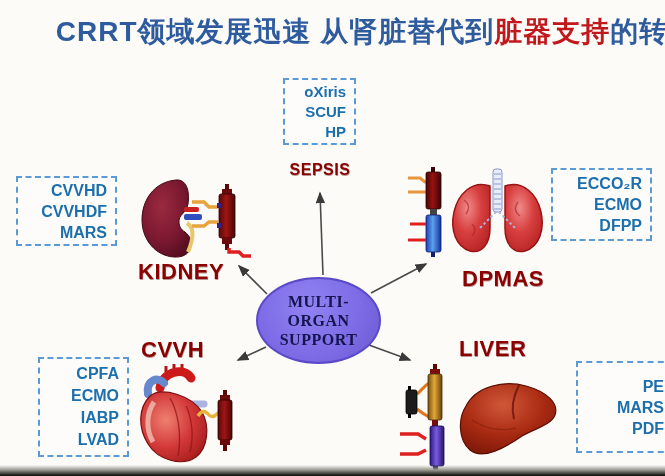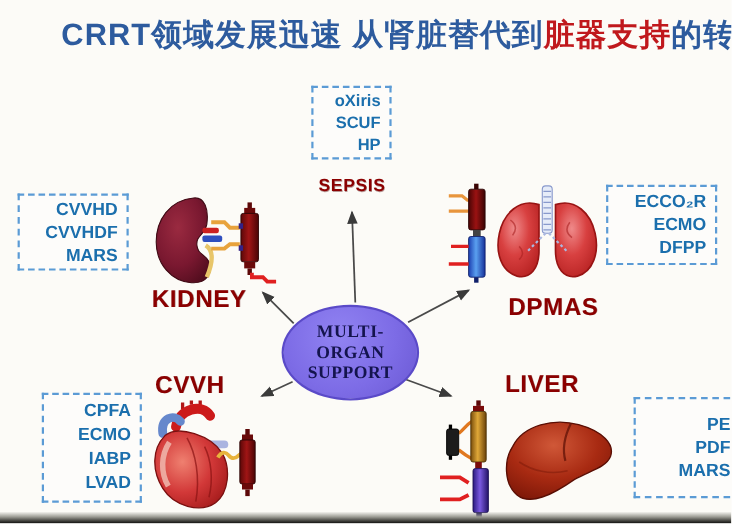--- a/index.html
+++ b/index.html
@@ -112,22 +112,22 @@
     <div>DFPP</div>
   </div>
   <div class="tbox" id="box-heart">
     <div>CPFA</div>
     <div>ECMO</div>
     <div>IABP</div>
     <div>LVAD</div>
   </div>
   <div class="tbox" id="box-liver">
     <div>PE</div>
+    <div>MARS</div>
     <div>PDF</div>
-    <div>MARS</div>
   </div>
 
   <div class="organ-label" id="label-sepsis">SEPSIS</div>
   <div class="organ-label" id="label-kidney">KIDNEY</div>
   <div class="organ-label" id="label-lung">DPMAS</div>
   <div class="organ-label" id="label-heart">CVVH</div>
   <div class="organ-label" id="label-liver">LIVER</div>
 
   <div class="center-ellipse">
     <div>MULTI-ORGAN</div>

